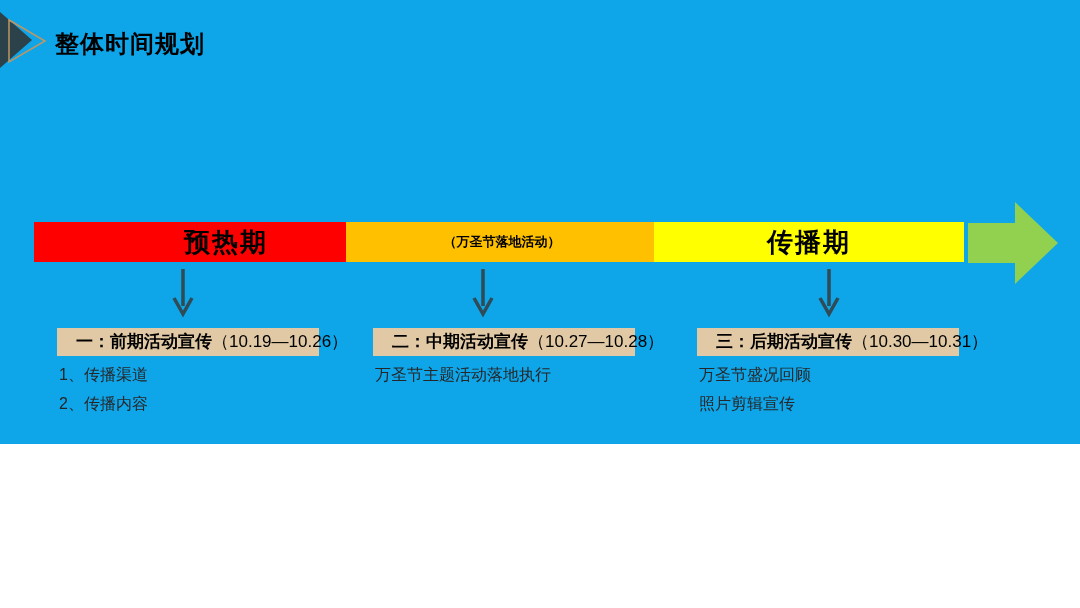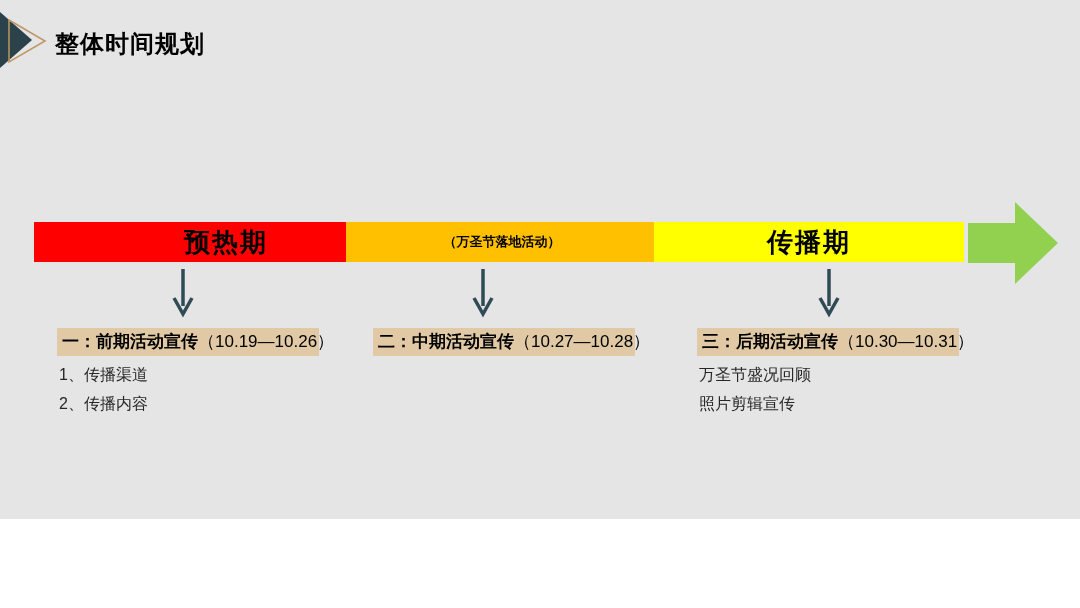--- a/index.html
+++ b/index.html
@@ -4,22 +4,22 @@
 <style>
   html, body {
     margin: 0;
     padding: 0;
     background: #ffffff;
     font-family: "Liberation Sans", sans-serif;
   }
   .slide {
     position: relative;
     width: 1080px;
-    height: 519px;
-    background: #e5e5e5;
+    height: 444px;
+    background: #0ea5e9;
     overflow: hidden;
   }
 
   
   .title-marker {
     position: absolute;
     left: 0;
     top: 8px;
   }
   .page-title {
@@ -80,21 +80,21 @@
   .block {
     position: absolute;
     top: 328px;
     width: 262px;
   }
   .block-1 { left: 57px;  }
   .block-2 { left: 373px; }
   .block-3 { left: 697px; }
   .block-heading {
     background: #E0C9A4;
-    padding: 2px 5px 3px 5px;
+    padding: 2px 5px 3px 19px;
     font-size: 17px;
     color: #000000;
     white-space: nowrap;
     box-sizing: border-box;
     width: 100%;
   }
   .heading-label { font-weight: bold; }
   .heading-dates { font-weight: normal; }
   .block-items {
     list-style: none;
@@ -160,20 +160,21 @@
       <li>1、传播渠道</li>
       <li>2、传播内容</li>
     </ul>
   </div>
 
   <div class="block block-2">
     <div class="block-heading">
       <span class="heading-label">二：中期活动宣传</span><span class="heading-dates">（10.27—10.28）</span>
     </div>
     <ul class="block-items">
+      <li>万圣节主题活动落地执行</li>
     </ul>
   </div>
 
   <div class="block block-3">
     <div class="block-heading">
       <span class="heading-label">三：后期活动宣传</span><span class="heading-dates">（10.30—10.31）</span>
     </div>
     <ul class="block-items">
       <li>万圣节盛况回顾</li>
       <li>照片剪辑宣传</li>

